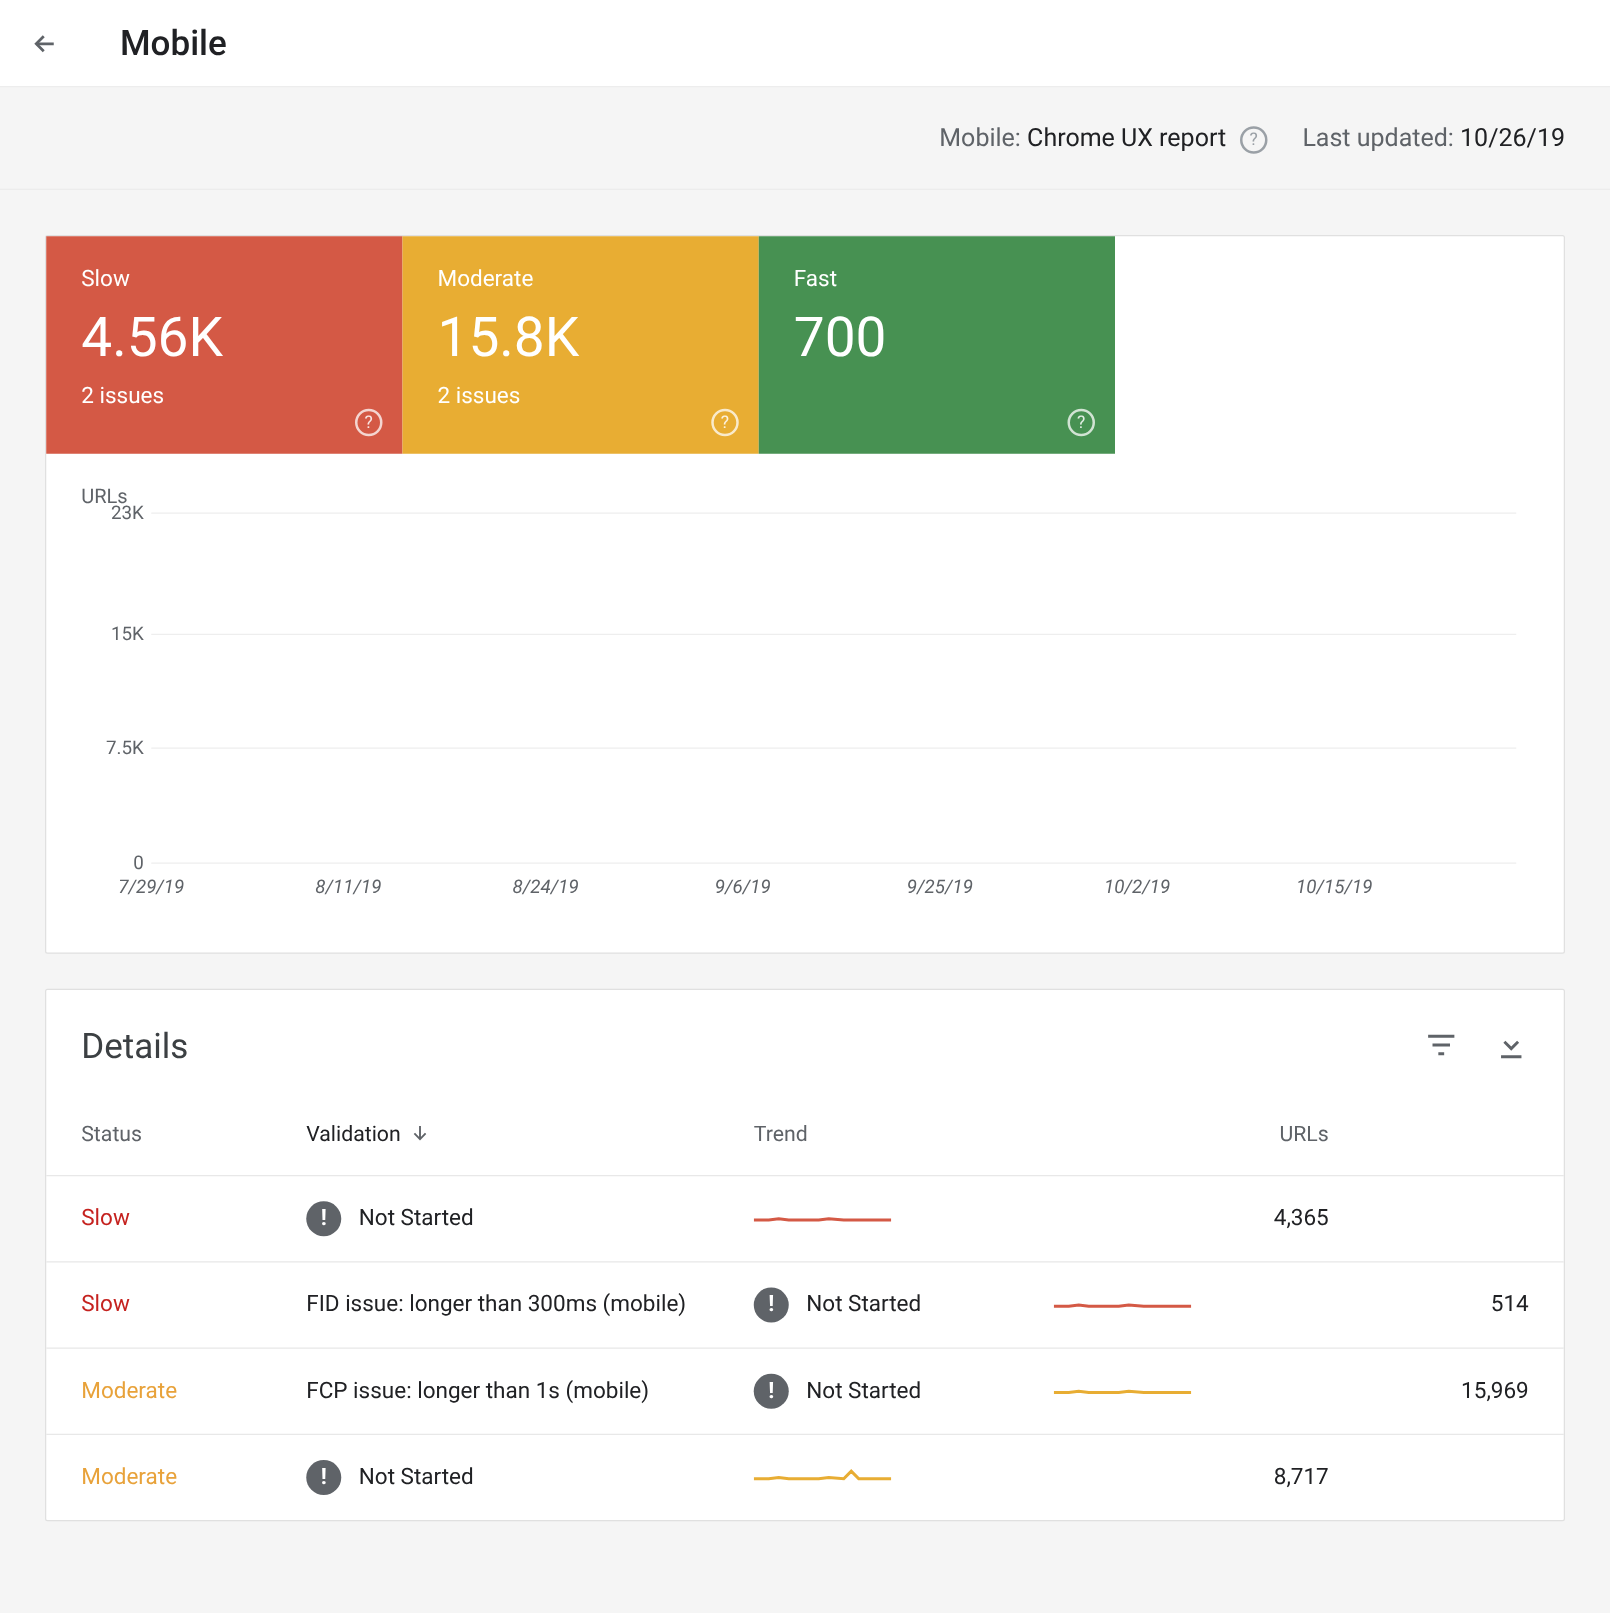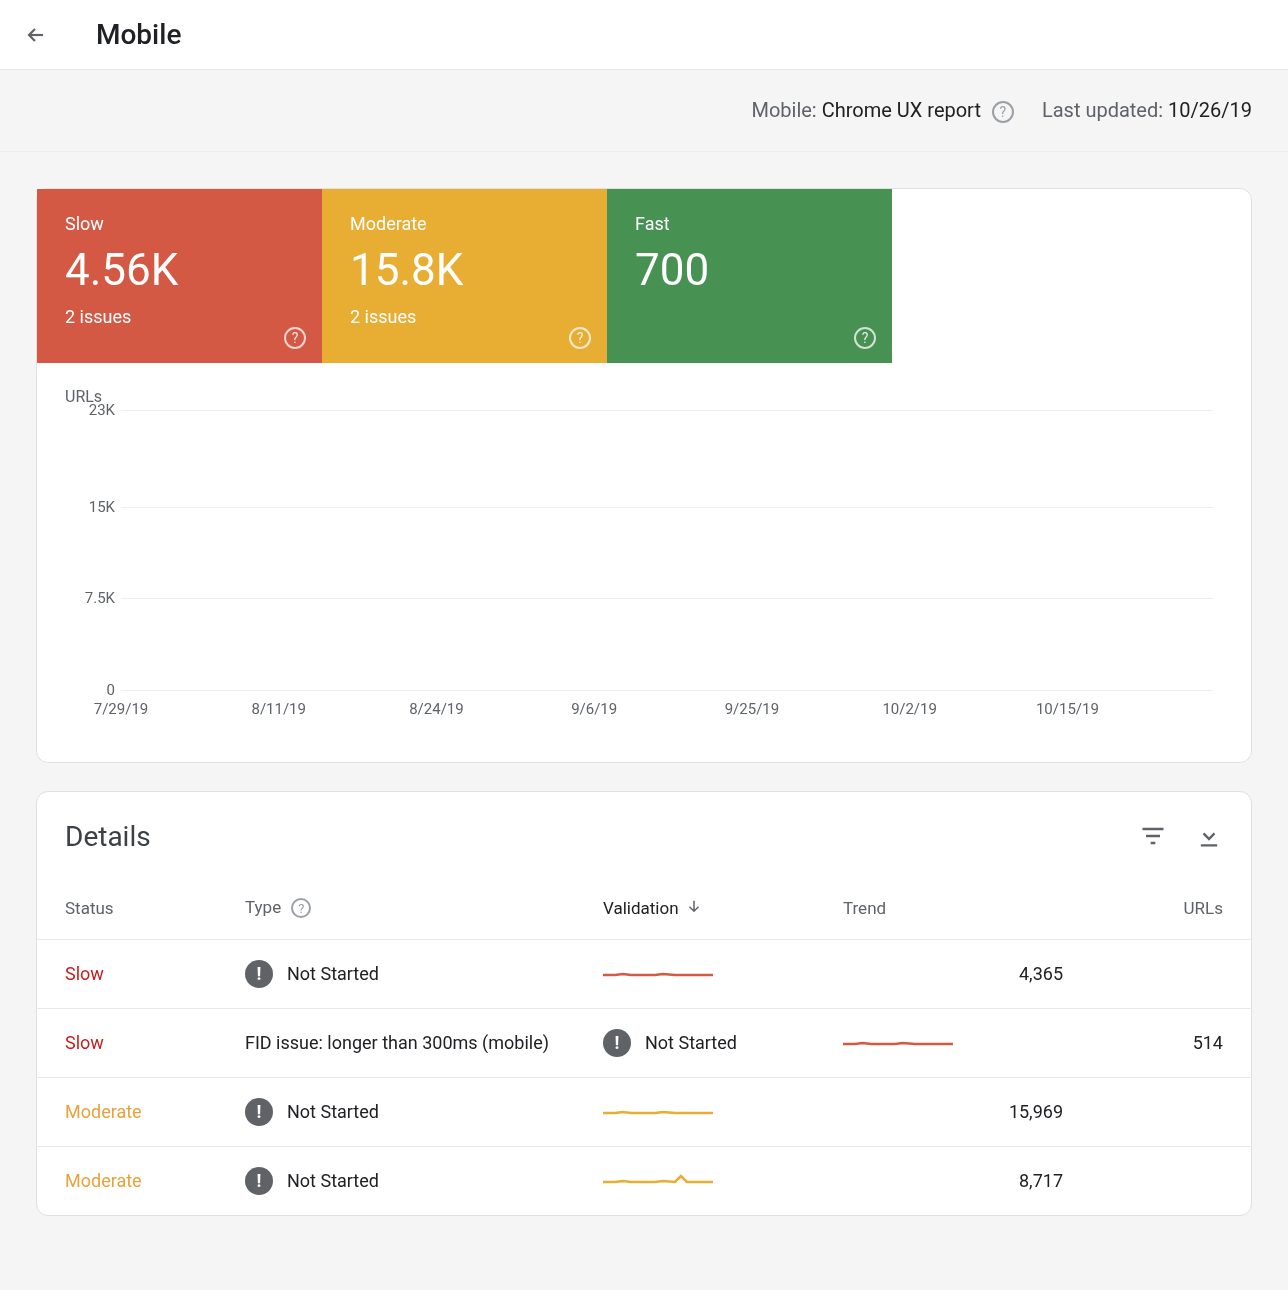--- a/index.html
+++ b/index.html
@@ -50,21 +50,21 @@
     font-size: 14px;
     margin-left: 6px;
     vertical-align: middle;
   }
   .container {
     padding: 36px;
   }
   .card {
     background: #fff;
     border: 1px solid #e0e0e0;
-    border-radius: 12px;
+    border-radius: 2px;
     margin-bottom: 28px;
   }
   
   .summary-row { display: flex; }
   .summary-block {
     position: relative;
     flex: 0 0 285px;
     padding: 24px 28px 36px 28px;
     color: #fff;
     cursor: pointer;
@@ -87,21 +87,21 @@
   .chart-ylabel { font-size: 16px; color:#5f6368; margin-bottom: 4px; }
   .chart-area { position: relative; height: 280px; margin-left: 56px; margin-right: 10px; }
   .chart-grid-line { position:absolute; left:0; right:0; height:1px; background:#eee; }
   .chart-y-tick { position:absolute; left:-56px; width:50px; text-align:right; font-size:15px; color:#5f6368; transform: translateY(-50%); }
   .bars-region { position:absolute; left:0; right:0; top:0; bottom:0; display:flex; align-items:flex-end; }
   .empty-span { flex: 0 0 auto; }
   .bar { flex:1 1 auto; margin: 0 0.5px; display:flex; flex-direction:column; justify-content:flex-end; }
   .seg-fast { background:#479152; }
   .seg-mod  { background:#e8ad33; }
   .seg-slow { background:#d45945; }
-  .chart-xaxis { position:relative; height:30px; margin-left:56px; margin-right:10px; margin-top:6px; }
+  .chart-xaxis { position:relative; height:30px; margin-left:56px; margin-right:10px; margin-top:6px;font-style:italic; }
   .chart-x-tick { position:absolute; top:4px; font-size:15px; color:#5f6368; transform: translateX(-50%); white-space:nowrap; }
   
   .details-head {
     display:flex; align-items:center; justify-content:space-between;
     padding: 28px 28px 24px;
   }
   .details-title { font-size: 28px; color:#3c4043; }
   .details-actions { display:flex; gap: 28px; color:#5f6368; }
   .icon-btn { width:28px; height:28px; cursor:pointer; color:#5f6368; }
   .table-head-row, .table-row {
@@ -571,24 +571,20 @@
         <span class="icon-btn">
           <svg viewBox="0 0 24 24" width="28" height="28" fill="currentColor">
               <path d="M12 3v10l4-4 1.4 1.4L12 16l-5.4-5.6L8 9l4 4V3zM5 19h14v2H5z"></path>
             </svg>
         </span>
       </div>
     </div>
 
     <div class="table-head-row">
       <div>Status</div>
-      <div>
-        <span>Type</span>
-        <span class="help-circle" style="border-color:#9aa0a6;width:20px;height:20px;font-size:13px;">?</span>
-      </div>
       <div class="col-validation-head">
         <span>Validation</span>
         <span class="sort-arrow">
           <svg viewBox="0 0 24 24" width="18" height="18" fill="none" stroke="currentColor" stroke-width="2">
               <path d="M12 5v14M6 13l6 6 6-6"></path>
             </svg>
         </span>
       </div>
       <div>Trend</div>
       <div style="text-align:right;">URLs</div>
@@ -617,20 +613,21 @@
           </div>
           <div class="trend-cell">
             <svg width="110" height="20" viewBox="0 0 110 20">
               <polyline fill="none" stroke="#d45945" stroke-width="2.5" points="0,11 12,11 20,10 28,11 40,11 52,11 60,10 72,11 78,11 84,11 96,11 110,11"></polyline>
             </svg>
           </div>
           <div class="urls-cell">514</div>
         </div>
         <div class="table-row">
           <div class="status-moderate">Moderate</div>
+          <div class="type-col">FCP issue: longer than 1s (mobile)</div>
           <div class="validation-cell">
             <span class="excl-circle">!</span>
             <span>Not Started</span>
           </div>
           <div class="trend-cell">
             <svg width="110" height="20" viewBox="0 0 110 20">
               <polyline fill="none" stroke="#e8ad33" stroke-width="2.5" points="0,11 12,11 20,10 28,11 40,11 52,11 60,10 72,11 78,11 84,11 96,11 110,11"></polyline>
             </svg>
           </div>
           <div class="urls-cell">15,969</div>

